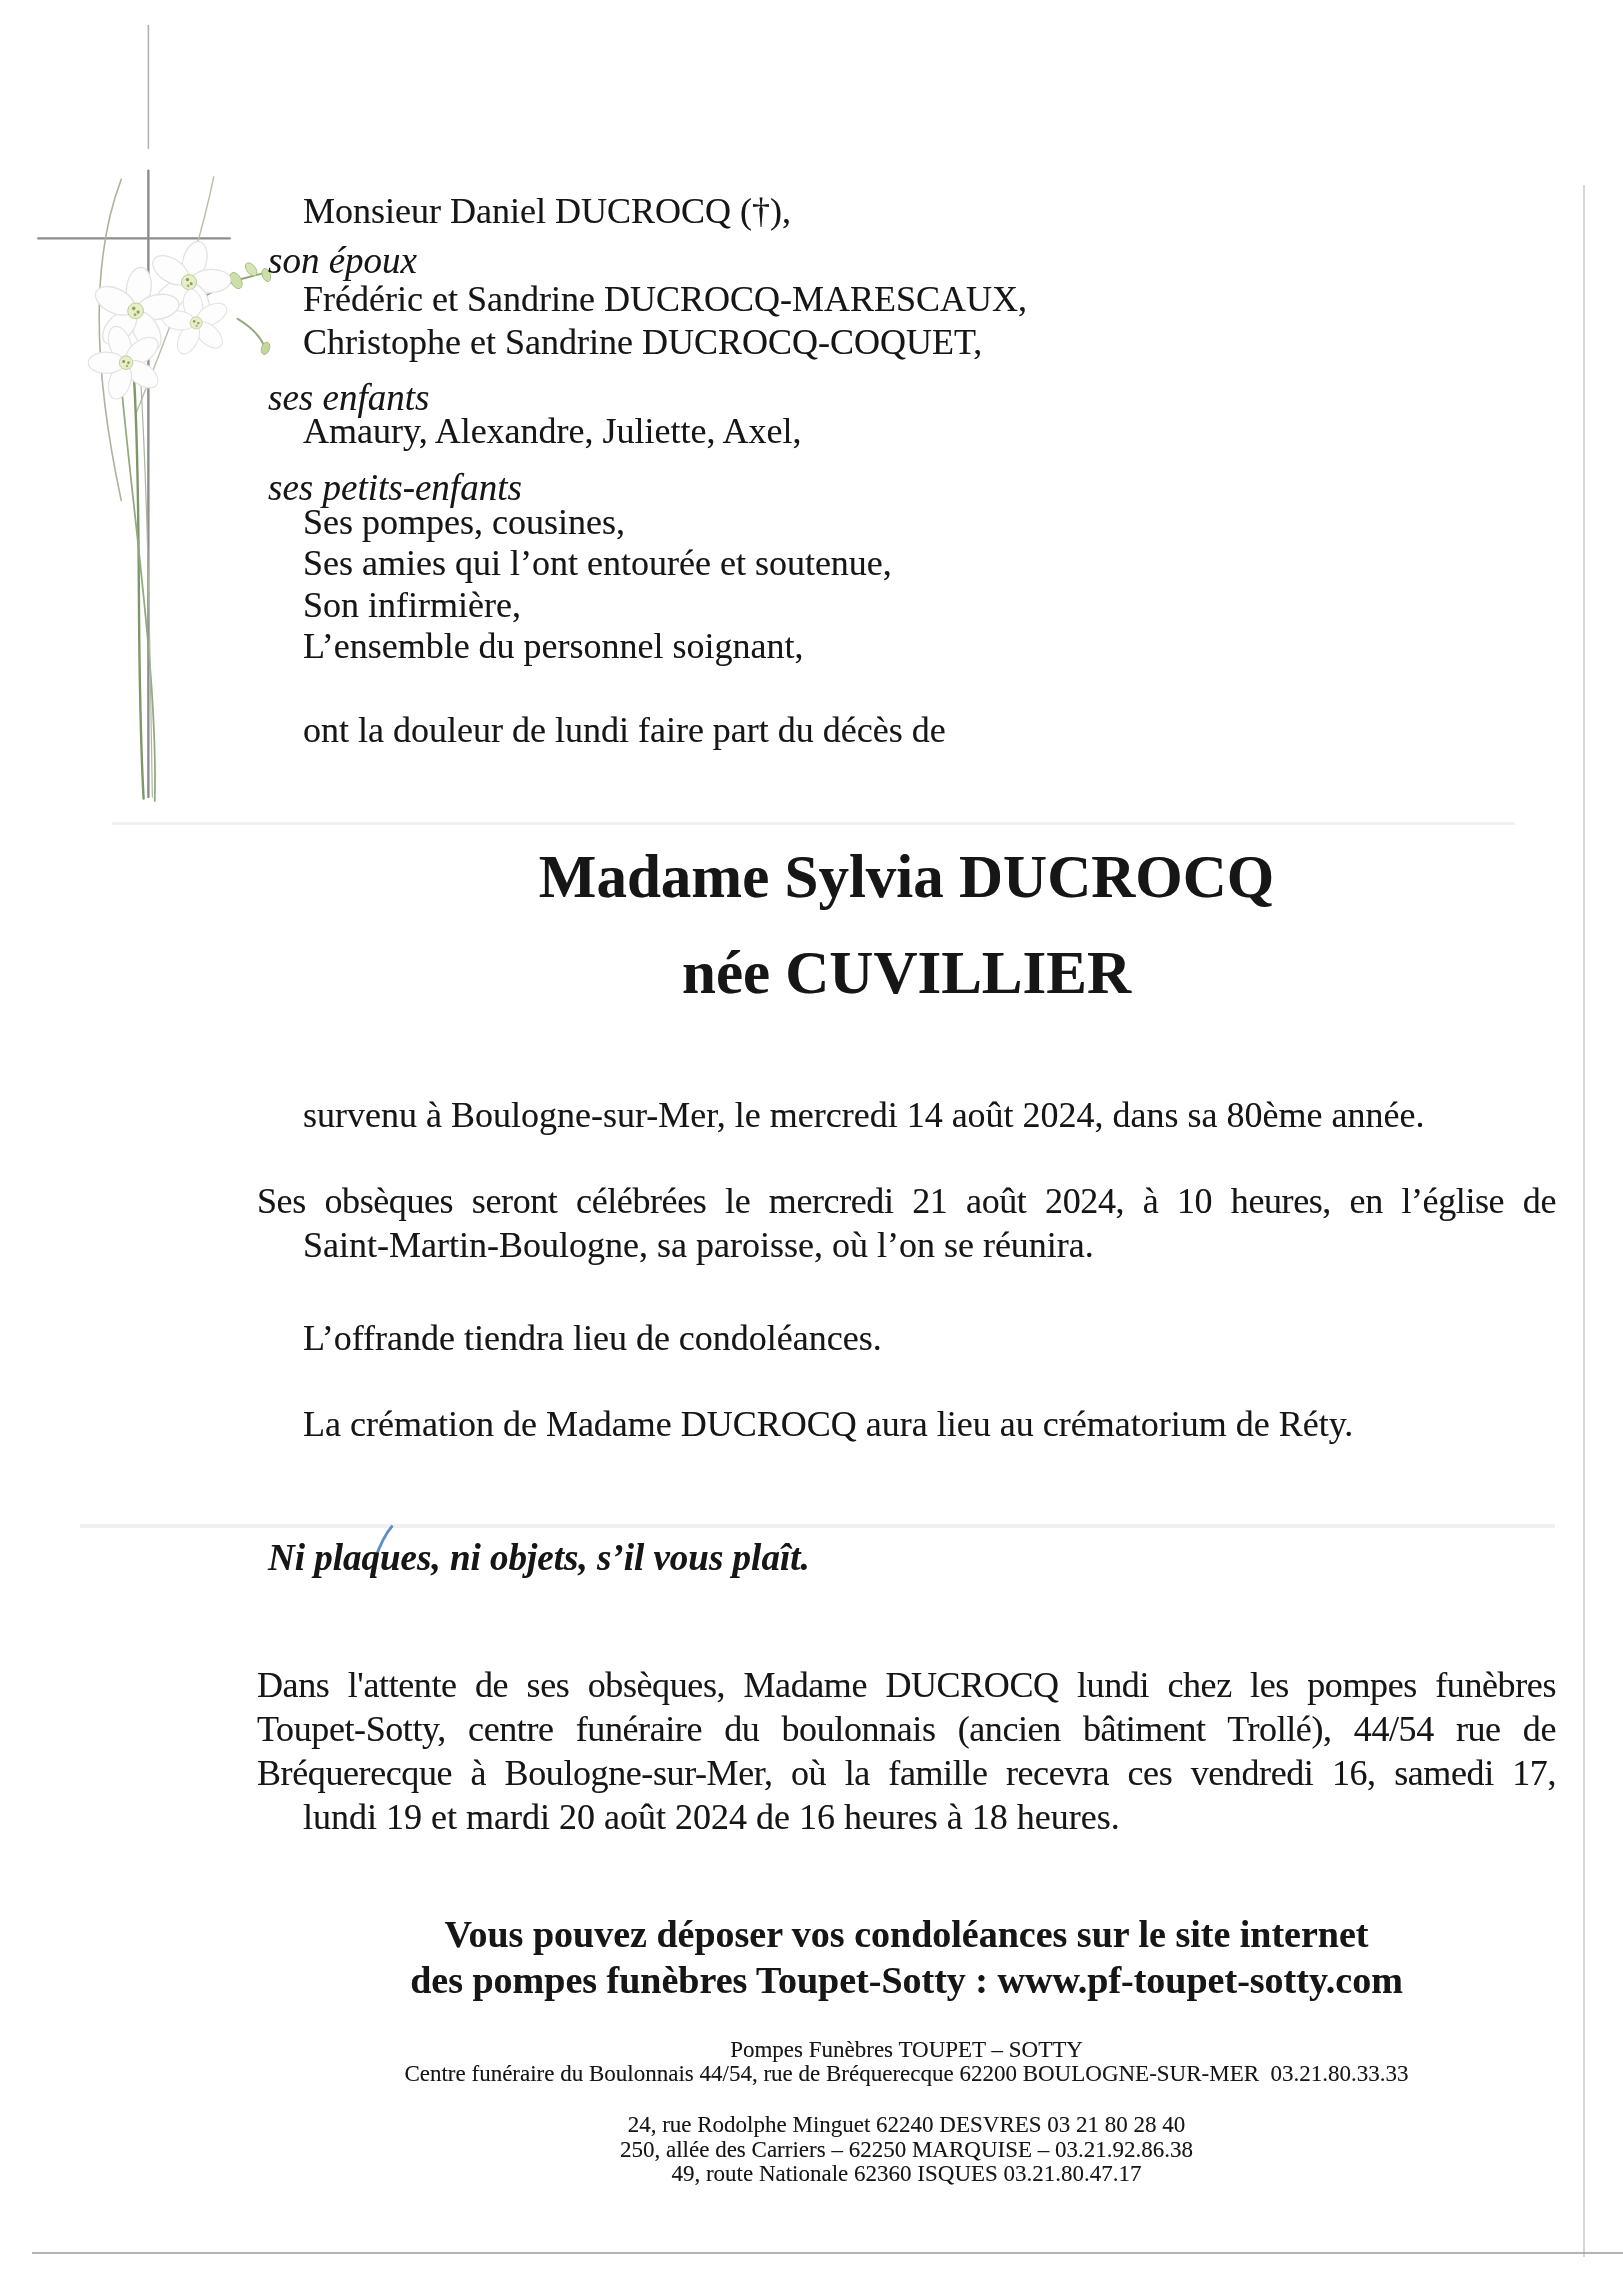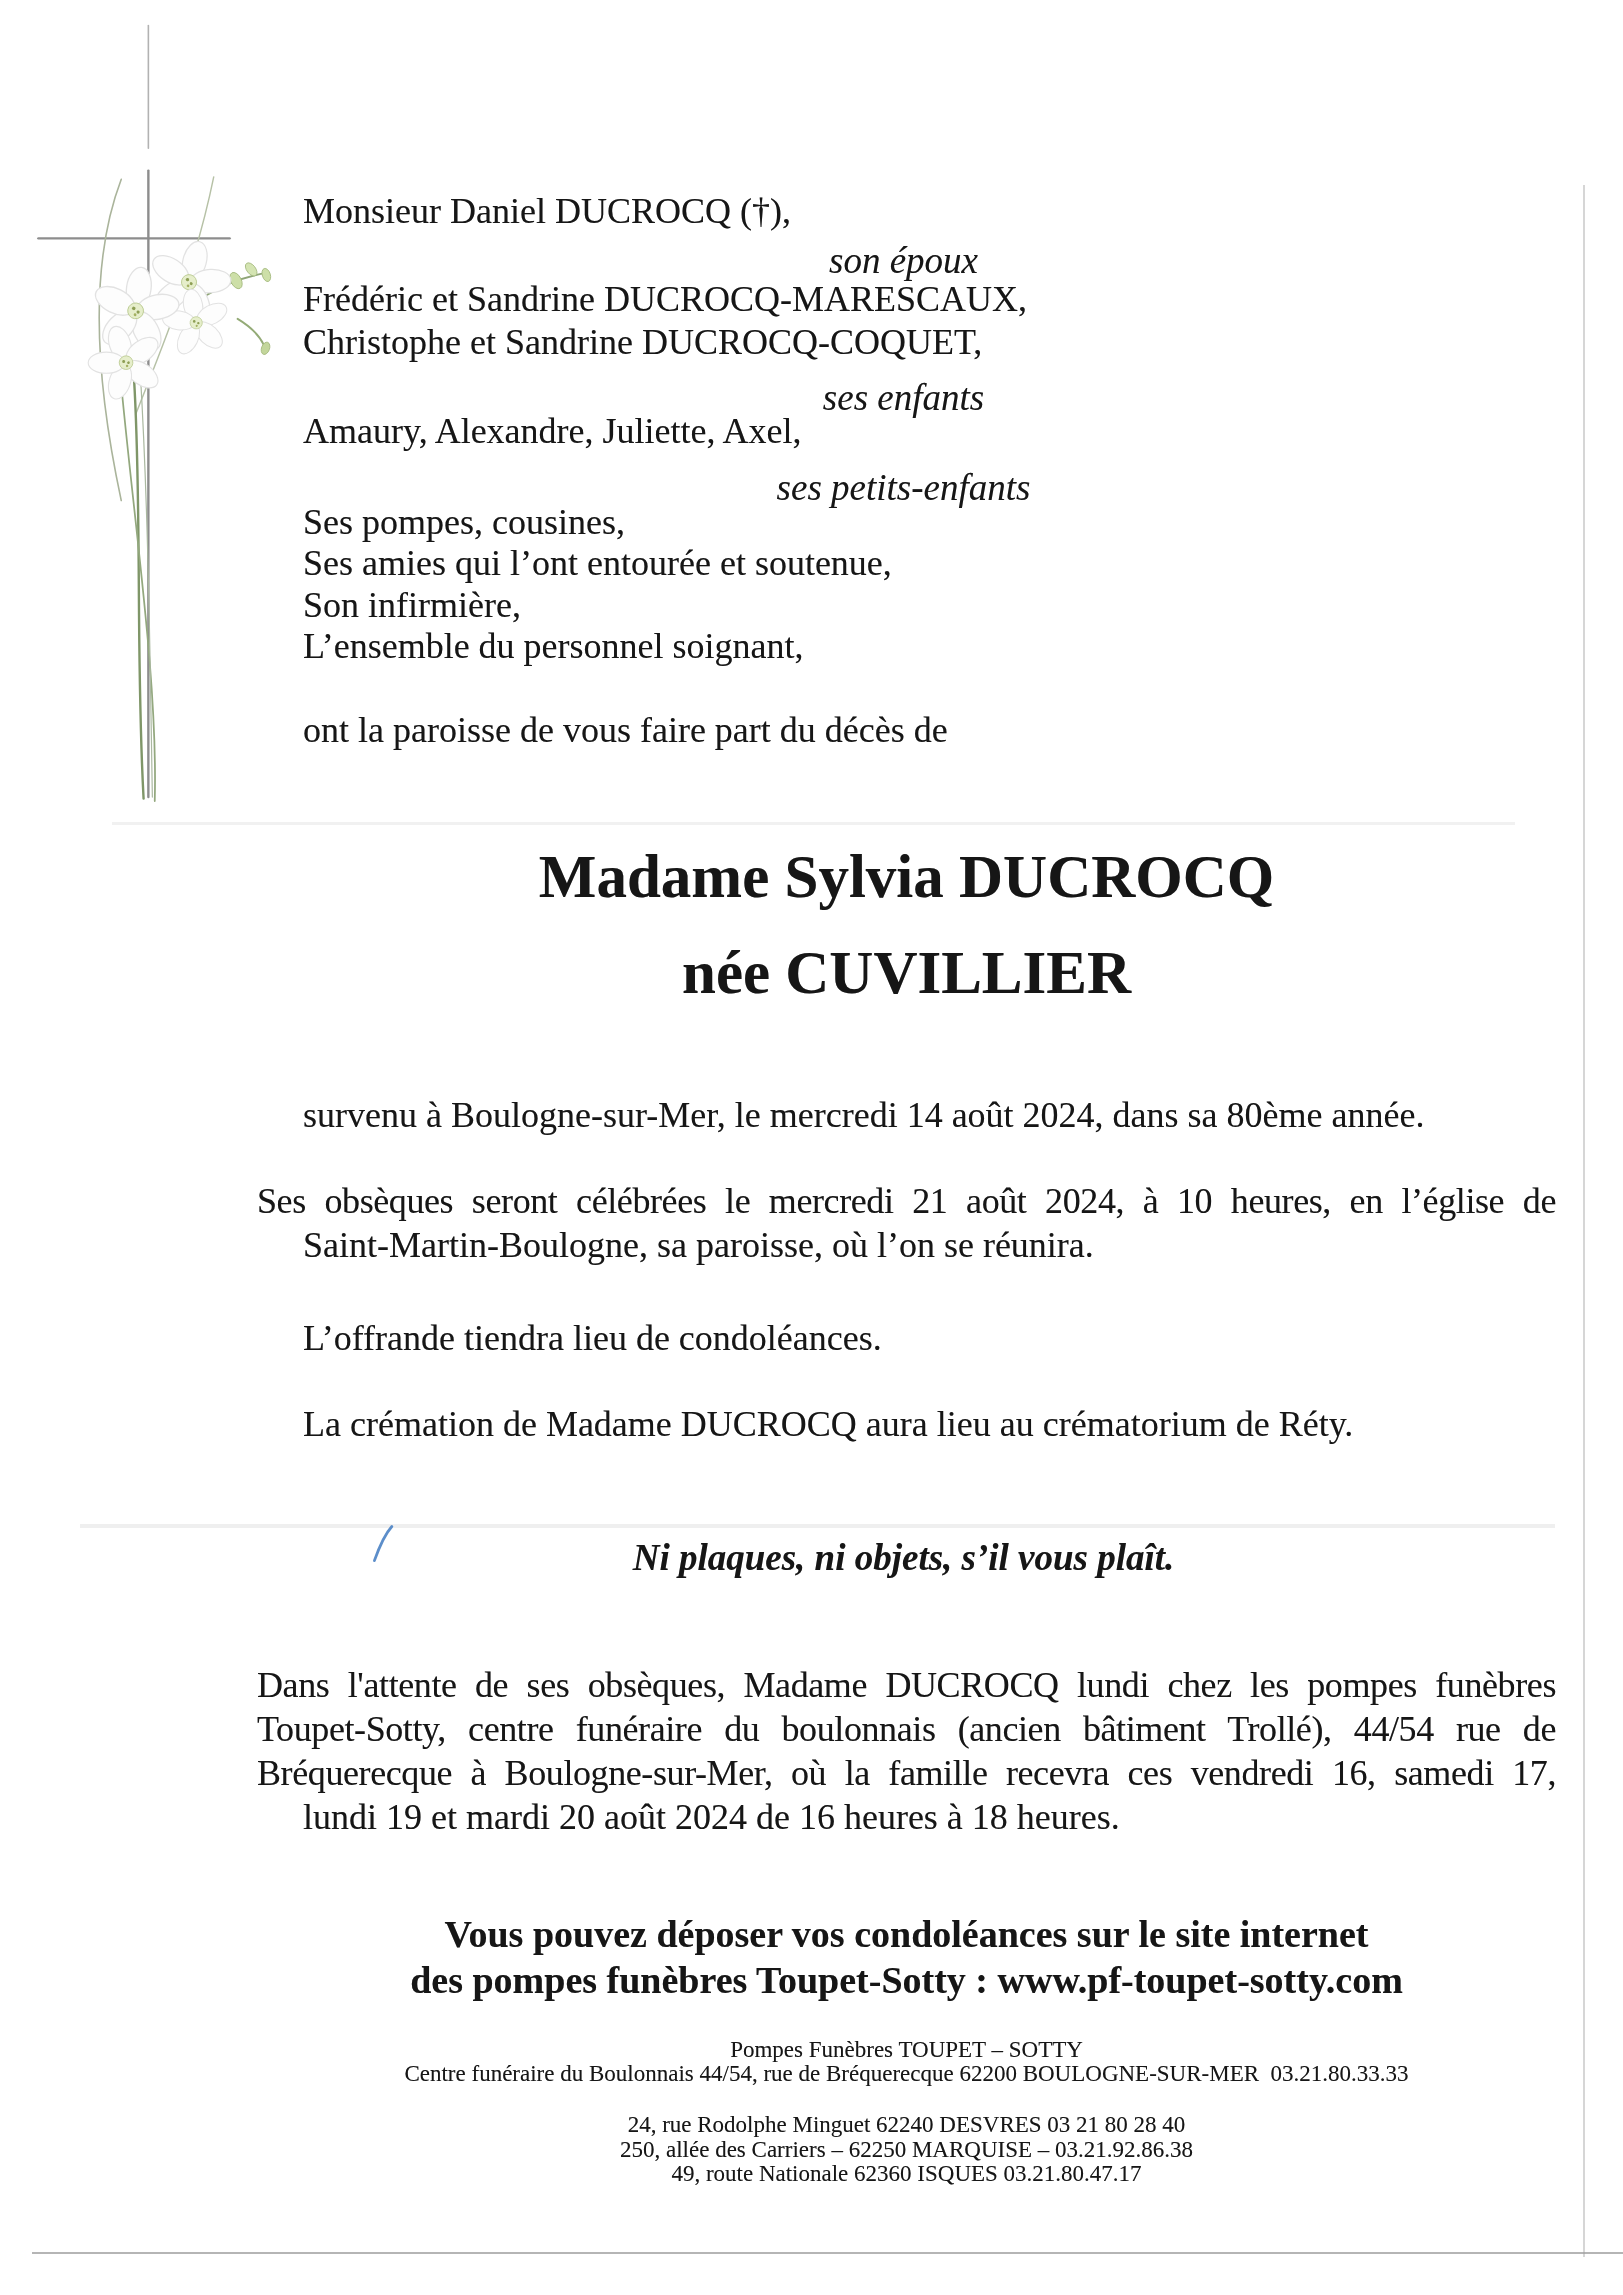--- a/index.html
+++ b/index.html
@@ -5,21 +5,21 @@
   html,body{margin:0;padding:0;background:#e8e8e8;}
   .page{
     position:relative;width:1624px;height:2295px;background:#ffffff;
     font-family:"Liberation Serif","DejaVu Serif",serif;color:#161616;
     overflow:hidden;margin:0 auto;
     text-shadow:0 0 0.6px rgba(20,20,20,0.35);
   }
   .t{position:absolute;line-height:1;white-space:nowrap;}
   .body{font-size:36px;}
   .left{left:257px;margin-left:46px;}
-  .rcol{left:254px;width:1299px;text-align:center;font-family:Liberation Serif, serif;}
+  .rcol{left:268px;width:1299px;text-align:left;font-family:Liberation Serif, serif;}
   .ccol{left:257px;width:1299px;text-align:center;}
   .jcol{left:257px;width:1299px;text-align:justify;text-align-last:justify;
         white-space:normal;letter-spacing:-0.4px;}
   .it{font-style:italic;font-size:37px;}
   .boldit{font-style:italic;font-weight:bold;font-size:37px;}
   .name{font-size:61px;font-weight:bold;}
   .site{font-size:38px;font-weight:bold;}
   .foot{font-size:23px;white-space:pre;}
   .deco{position:absolute;left:0;top:0;}
   .pen{position:absolute;left:368px;top:1521px;}
@@ -98,21 +98,21 @@
   <div class="t it rcol" style="top:379px">ses enfants</div>
 
   <div class="t body left" style="top:413px">Amaury, Alexandre, Juliette, Axel,</div>
   <div class="t it rcol" style="top:469px">ses petits-enfants</div>
 
   <div class="t body left" style="top:504px">Ses pompes, cousines,</div>
   <div class="t body left" style="top:545px">Ses amies qui l’ont entourée et soutenue,</div>
   <div class="t body left" style="top:587px">Son infirmière,</div>
   <div class="t body left" style="top:628px">L’ensemble du personnel soignant,</div>
 
-  <div class="t body left" style="top:712px">ont la paroisse de vous faire part du décès de</div>
+  <div class="t body left" style="top:712px">ont la douleur de lundi faire part du décès de</div>
 
   <div class="t name ccol" style="top:846px">Madame Sylvia DUCROCQ</div>
   <div class="t name ccol" style="top:942px">née CUVILLIER</div>
 
   <div class="t body left" style="top:1097px">survenu à Boulogne-sur-Mer, le mercredi 14 août 2024, dans sa 80ème année.</div>
 
   <div class="t body jcol" style="top:1183px">Ses obsèques seront célébrées le mercredi 21 août 2024, à 10 heures, en l’église de</div>
   <div class="t body left" style="top:1227px">Saint-Martin-Boulogne, sa paroisse, où l’on se réunira.</div>
 
   <div class="t body left" style="top:1320px">L’offrande tiendra lieu de condoléances.</div>

